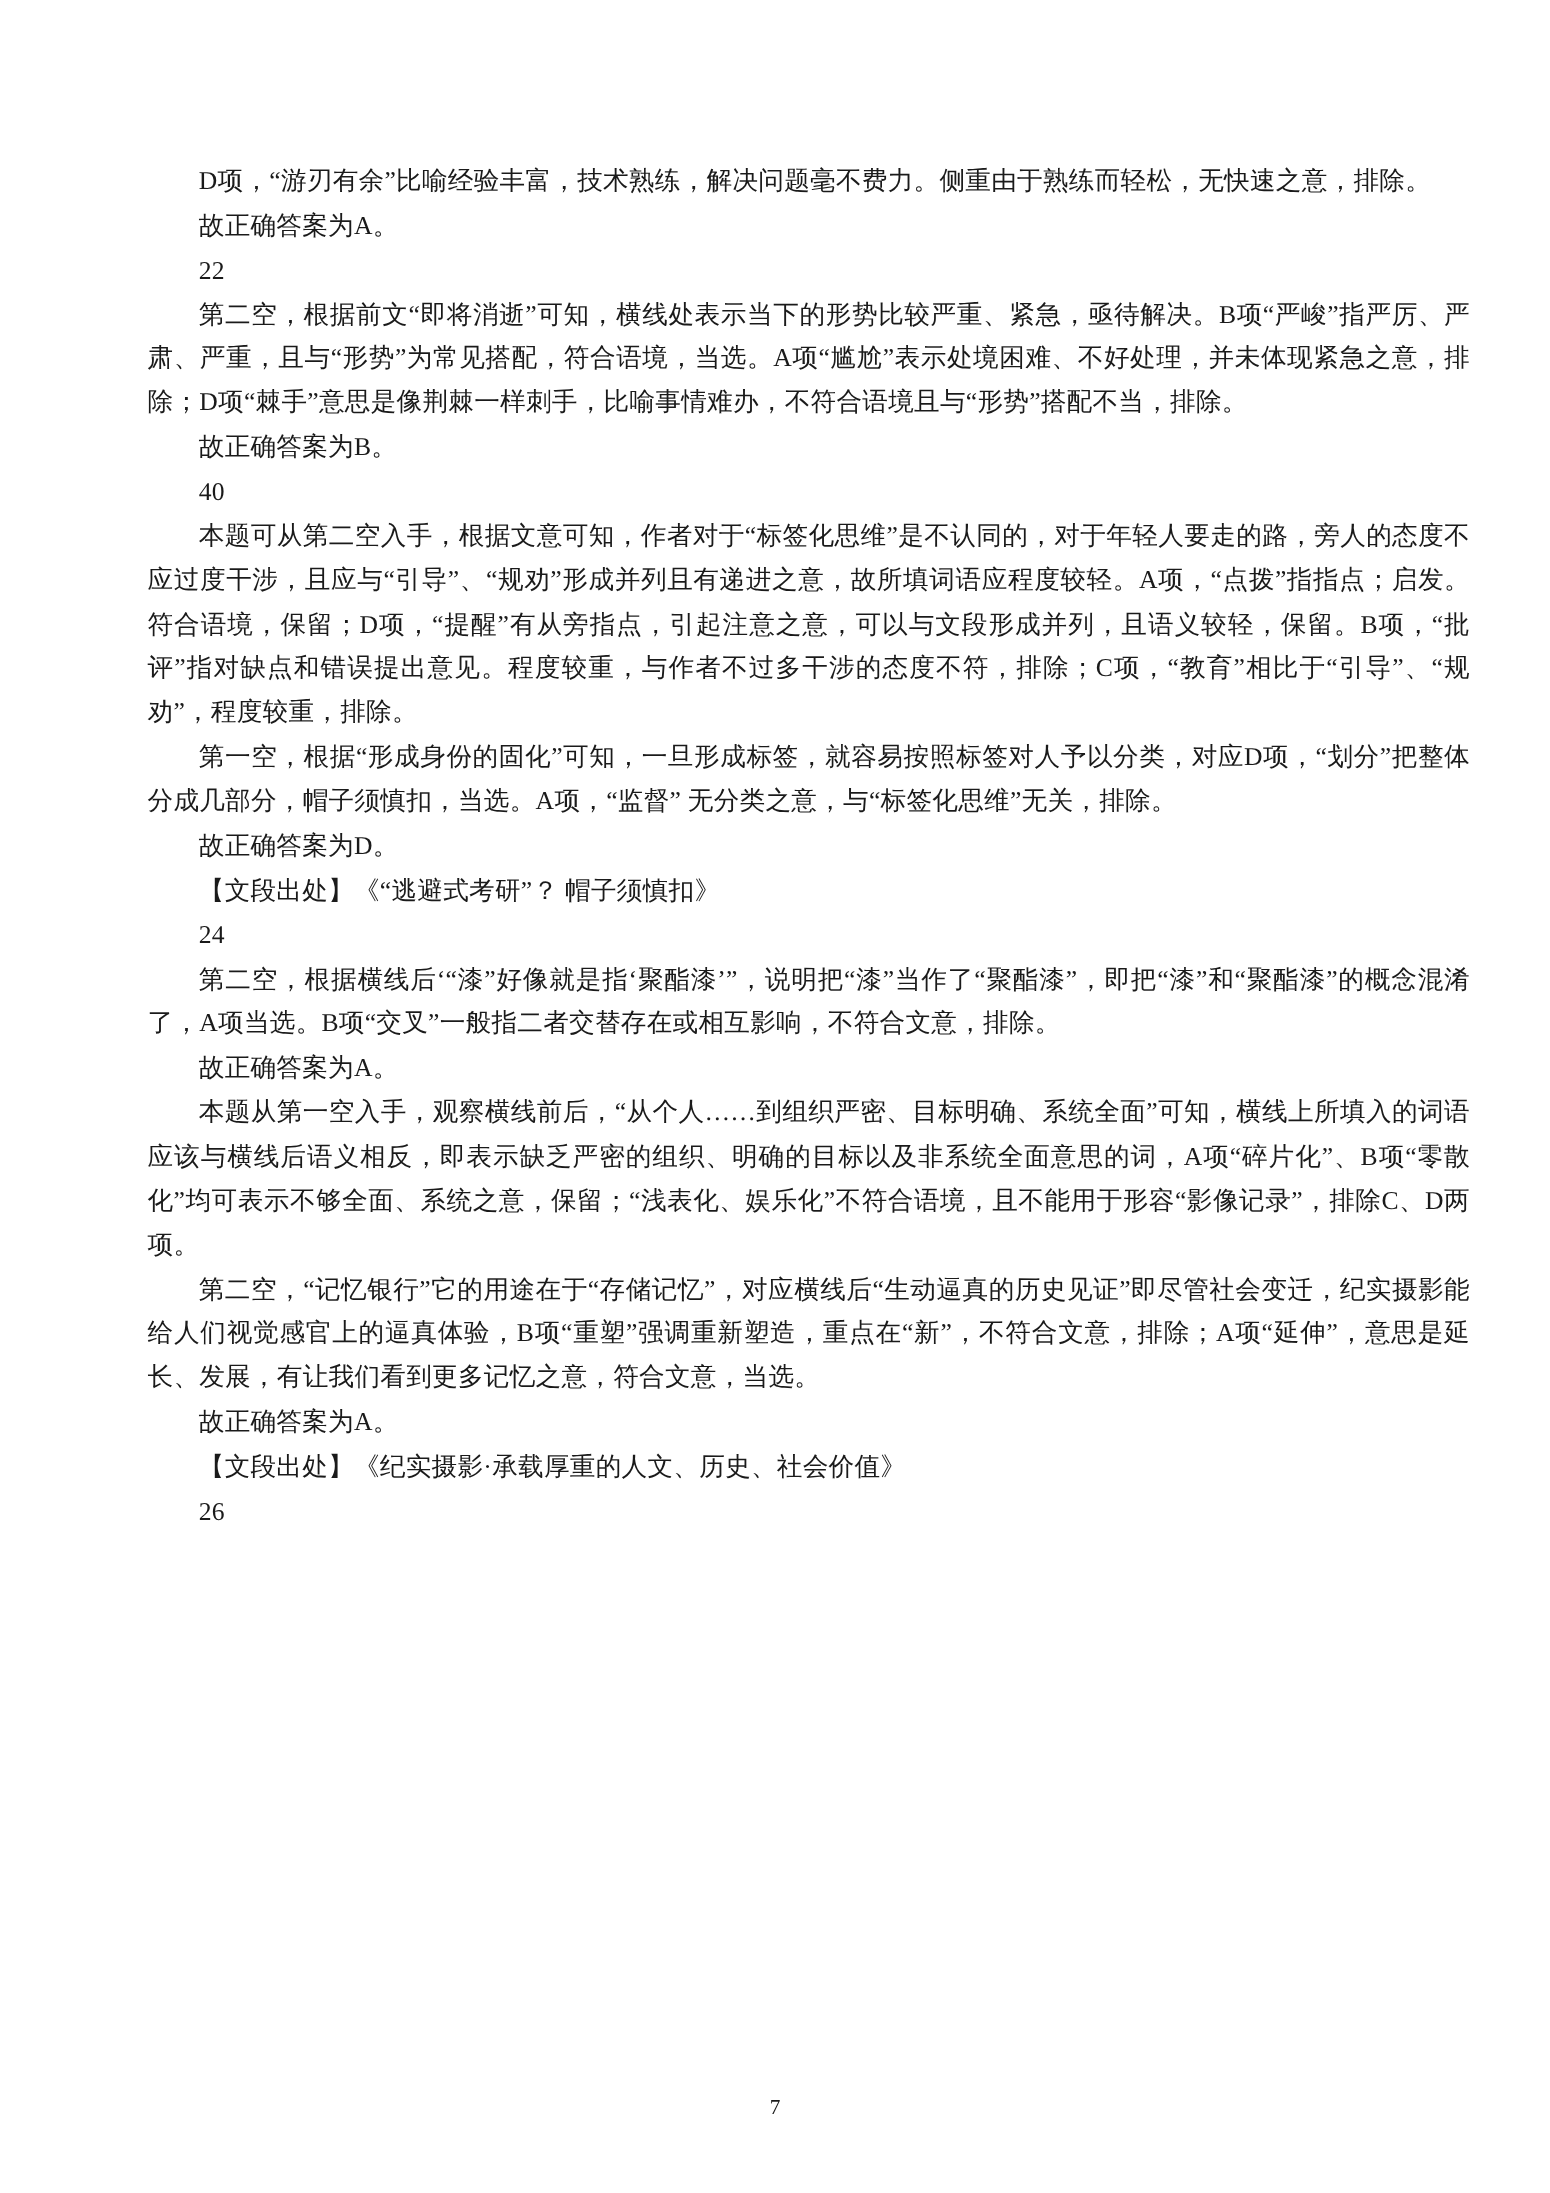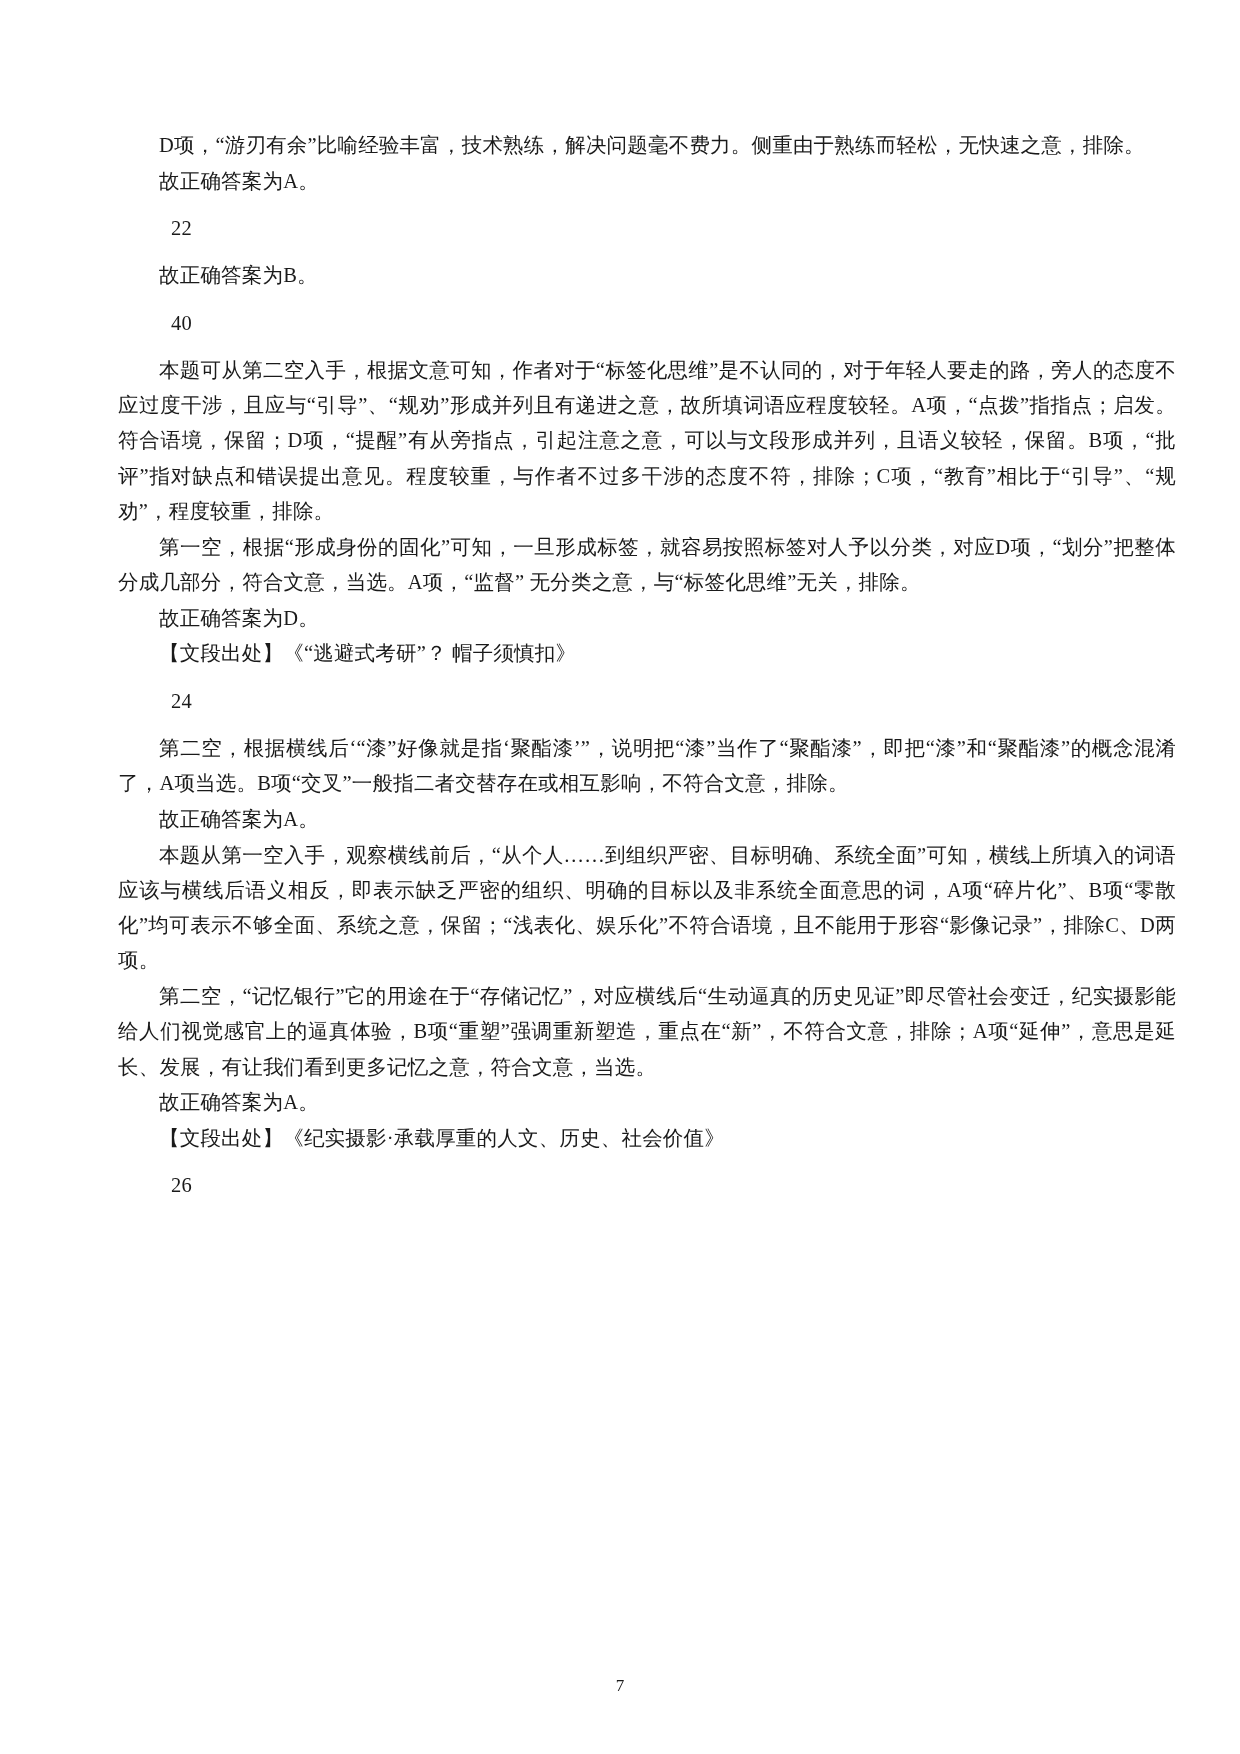--- a/index.html
+++ b/index.html
@@ -28,21 +28,21 @@
     line-height: 1.72;
     text-align: justify;
     text-justify: inter-ideograph;
     letter-spacing: 0.2px;
   }
   .para {
     margin: 0 0 0.5px 0;
     text-indent: 2em;
   }
   .qnum {
-    margin: 12px;
+    margin: 0;
     text-indent: 2em;
     font-size: 20.5px;
     line-height: 1.72;
   }
   .page-number {
     position: absolute;
     left: 0;
     right: 0;
     bottom: 58px;
     text-align: center;
@@ -52,24 +52,25 @@
   }
 </style>
 </head>
 <body>
 
 <div class="page">
   <div class="doc-body">
     <p class="para">D项，“游刃有余”比喻经验丰富，技术熟练，解决问题毫不费力。侧重由于熟练而轻松，无快速之意，排除。</p>
     <p class="para">故正确答案为A。</p>
     <p class="qnum">22</p>
+    <p class="para">第二空，根据前文“即将消逝”可知，横线处表示当下的形势比较严重、紧急，亟待解决。B项“严峻”指严厉、严肃、严重，且与“形势”为常见搭配，符合语境，当选。A项“尴尬”表示处境困难、不好处理，并未体现紧急之意，排除；D项“棘手”意思是像荆棘一样刺手，比喻事情难办，不符合语境且与“形势”搭配不当，排除。</p>
     <p class="para">故正确答案为B。</p>
     <p class="qnum">40</p>
     <p class="para">本题可从第二空入手，根据文意可知，作者对于“标签化思维”是不认同的，对于年轻人要走的路，旁人的态度不应过度干涉，且应与“引导”、“规劝”形成并列且有递进之意，故所填词语应程度较轻。A项，“点拨”指指点；启发。符合语境，保留；D项，“提醒”有从旁指点，引起注意之意，可以与文段形成并列，且语义较轻，保留。B项，“批评”指对缺点和错误提出意见。程度较重，与作者不过多干涉的态度不符，排除；C项，“教育”相比于“引导”、“规劝”，程度较重，排除。</p>
-    <p class="para">第一空，根据“形成身份的固化”可知，一旦形成标签，就容易按照标签对人予以分类，对应D项，“划分”把整体分成几部分，符合文意，当选。A项，“监督” 无分类之意，与“标签化思维”无关，排除。</p>
+    <p class="para">第一空，根据“形成身份的固化”可知，一旦形成标签，就容易按照标签对人予以分类，对应D项，“划分”把整体分成几部分，帽子须慎扣，当选。A项，“监督” 无分类之意，与“标签化思维”无关，排除。</p>
     <p class="para">故正确答案为D。</p>
     <p class="para">【文段出处】《“逃避式考研”？ 帽子须慎扣》</p>
     <p class="qnum">24</p>
     <p class="para">第二空，根据横线后‘“漆”好像就是指‘聚酯漆’”，说明把“漆”当作了“聚酯漆”，即把“漆”和“聚酯漆”的概念混淆了，A项当选。B项“交叉”一般指二者交替存在或相互影响，不符合文意，排除。</p>
     <p class="para">故正确答案为A。</p>
     <p class="para">本题从第一空入手，观察横线前后，“从个人……到组织严密、目标明确、系统全面”可知，横线上所填入的词语应该与横线后语义相反，即表示缺乏严密的组织、明确的目标以及非系统全面意思的词，A项“碎片化”、B项“零散化”均可表示不够全面、系统之意，保留；“浅表化、娱乐化”不符合语境，且不能用于形容“影像记录”，排除C、D两项。</p>
     <p class="para">第二空，“记忆银行”它的用途在于“存储记忆”，对应横线后“生动逼真的历史见证”即尽管社会变迁，纪实摄影能给人们视觉感官上的逼真体验，B项“重塑”强调重新塑造，重点在“新”，不符合文意，排除；A项“延伸”，意思是延长、发展，有让我们看到更多记忆之意，符合文意，当选。</p>
     <p class="para">故正确答案为A。</p>
     <p class="para">【文段出处】《纪实摄影·承载厚重的人文、历史、社会价值》</p>
     <p class="qnum">26</p>

